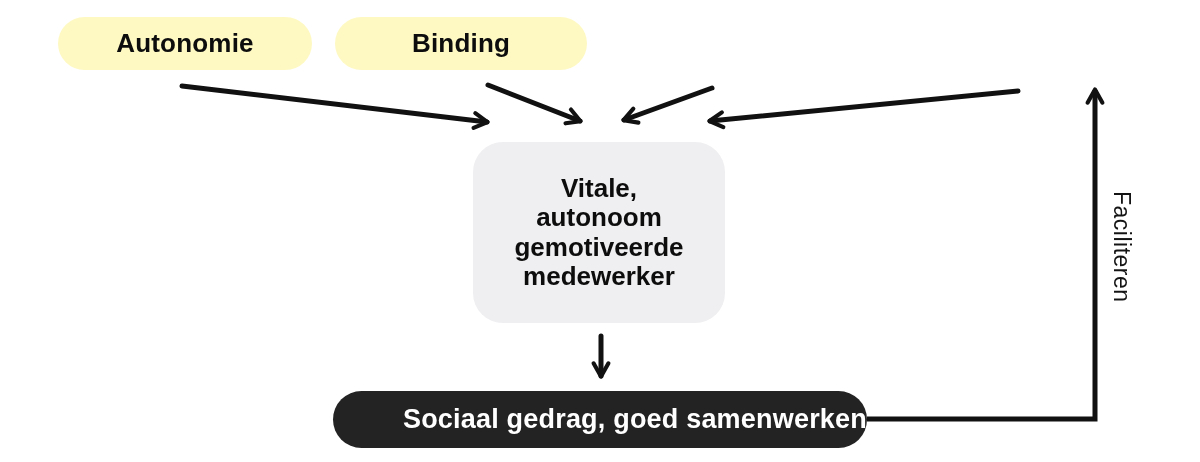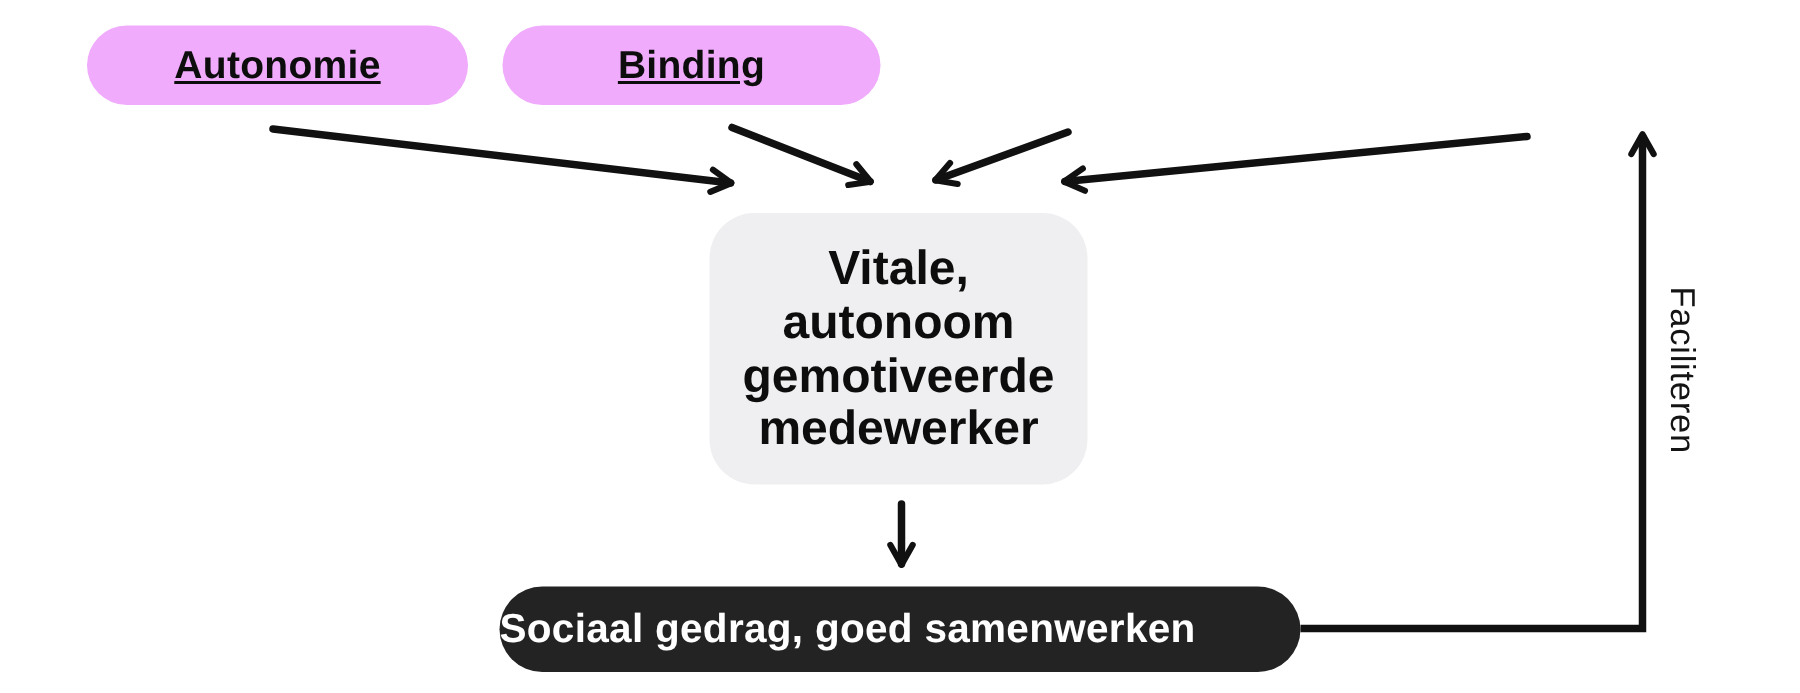--- a/index.html
+++ b/index.html
@@ -20,61 +20,60 @@
     left: 0; top: 0;
     width: 1200px;
     height: 462px;
     pointer-events: none;
   }
   .pill {
     position: absolute;
     display: flex;
     align-items: center;
     justify-content: center;
-    background: #f0abfc;
+    background: #fef9c3;
     border-radius: 28px;
     height: 53px;
     top: 17px;
     font-weight: bold;
     font-size: 26px;
     color: #0d0d0d;
     letter-spacing: 0.2px;
     white-space: nowrap;
-    text-decoration: underline;
   }
   .pill-autonomie       { left: 58px;  width: 254px; }
   .pill-binding         { left: 335px; width: 252px; text-align: center; }
   .pill-competentie     { left: 613px; width: 260px; }
   .pill-rechtvaardigheid{ left: 892px; width: 258px; font-size: 25px; }
   .center-box {
     position: absolute;
     left: 473px; top: 142px;
     width: 252px; height: 181px;
     background: #efeff1;
     border-radius: 30px;
     display: flex;
     align-items: center;
     justify-content: center;
     text-align: center;
     font-weight: bold;
-    font-size: 32px;
+    font-size: 26px;
     line-height: 1.12;
     color: #0d0d0d;
     white-space: pre-line;
   }
   .outcome-pill {
     position: absolute;
     left: 333px; top: 391px;
     width: 534px; height: 57px;
     background: #232323;
     color: #ffffff;
     border-radius: 29px;
     display: flex;
     align-items: center;
-    justify-content: flex-start;
+    justify-content: flex-end;
     font-weight: bold;
     font-size: 27px;
     white-space: nowrap;
     letter-spacing: 0.2px;
   }
   .faciliteren-label {
     position: absolute;
     left: 1108px; top: 191px;
     writing-mode: vertical-rl;
     text-orientation: mixed;

